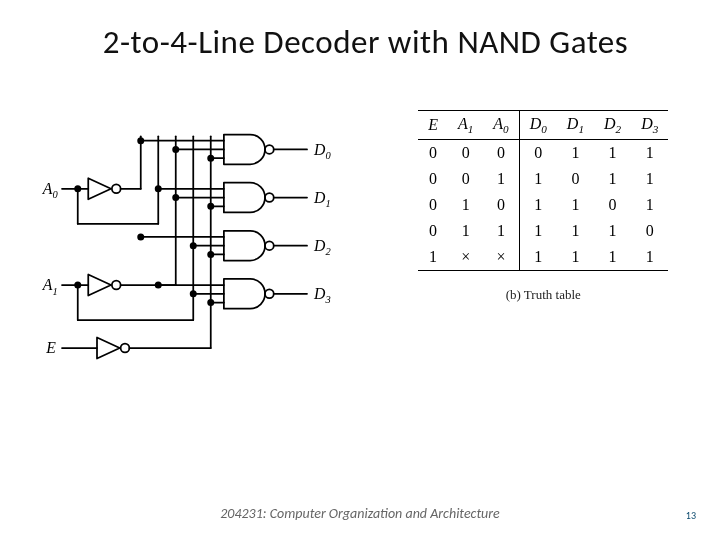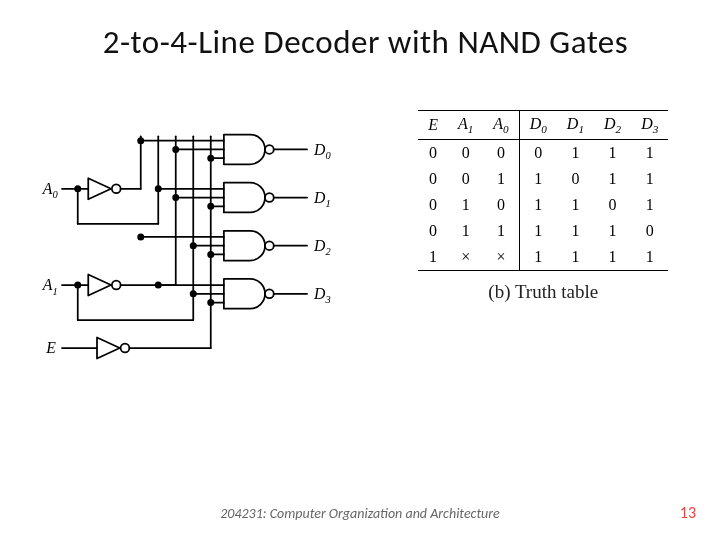--- a/index.html
+++ b/index.html
@@ -46,22 +46,22 @@
   }
   .right {
     flex: 0.95;
     position: relative;
     display: flex;
     flex-direction: column;
     align-items: center;
   }
   .caption {
     text-align: center;
-    font-size: 19px;
-    margin-top: 10px;
+    font-size: 13px;
+    margin-top: 16px;
     color: #222;
   }
   .tt {
     border-collapse: collapse;
     font-size: 16px;
   }
   .tt th, .tt td {
     padding: 4px 10px 4px 10px;
     text-align: center;
     font-style: italic;
@@ -99,22 +99,22 @@
     font-style: italic;
     font-size: 14px;
     color: #666;
     margin-top: 25px;
   }
   .pagenum {
     position: absolute;
     bottom: 18px;
     right: 24px;
     font-family: Calibri, Arial, sans-serif;
-    font-size: 16px;
-    color: #ef4444;
+    font-size: 10px;
+    color: #0c4a6e;
   }
   svg text {
     font-family: "Times New Roman", Times, serif;
   }
 </style>
 </head>
 <body>
 
 <div class="slide">
 

